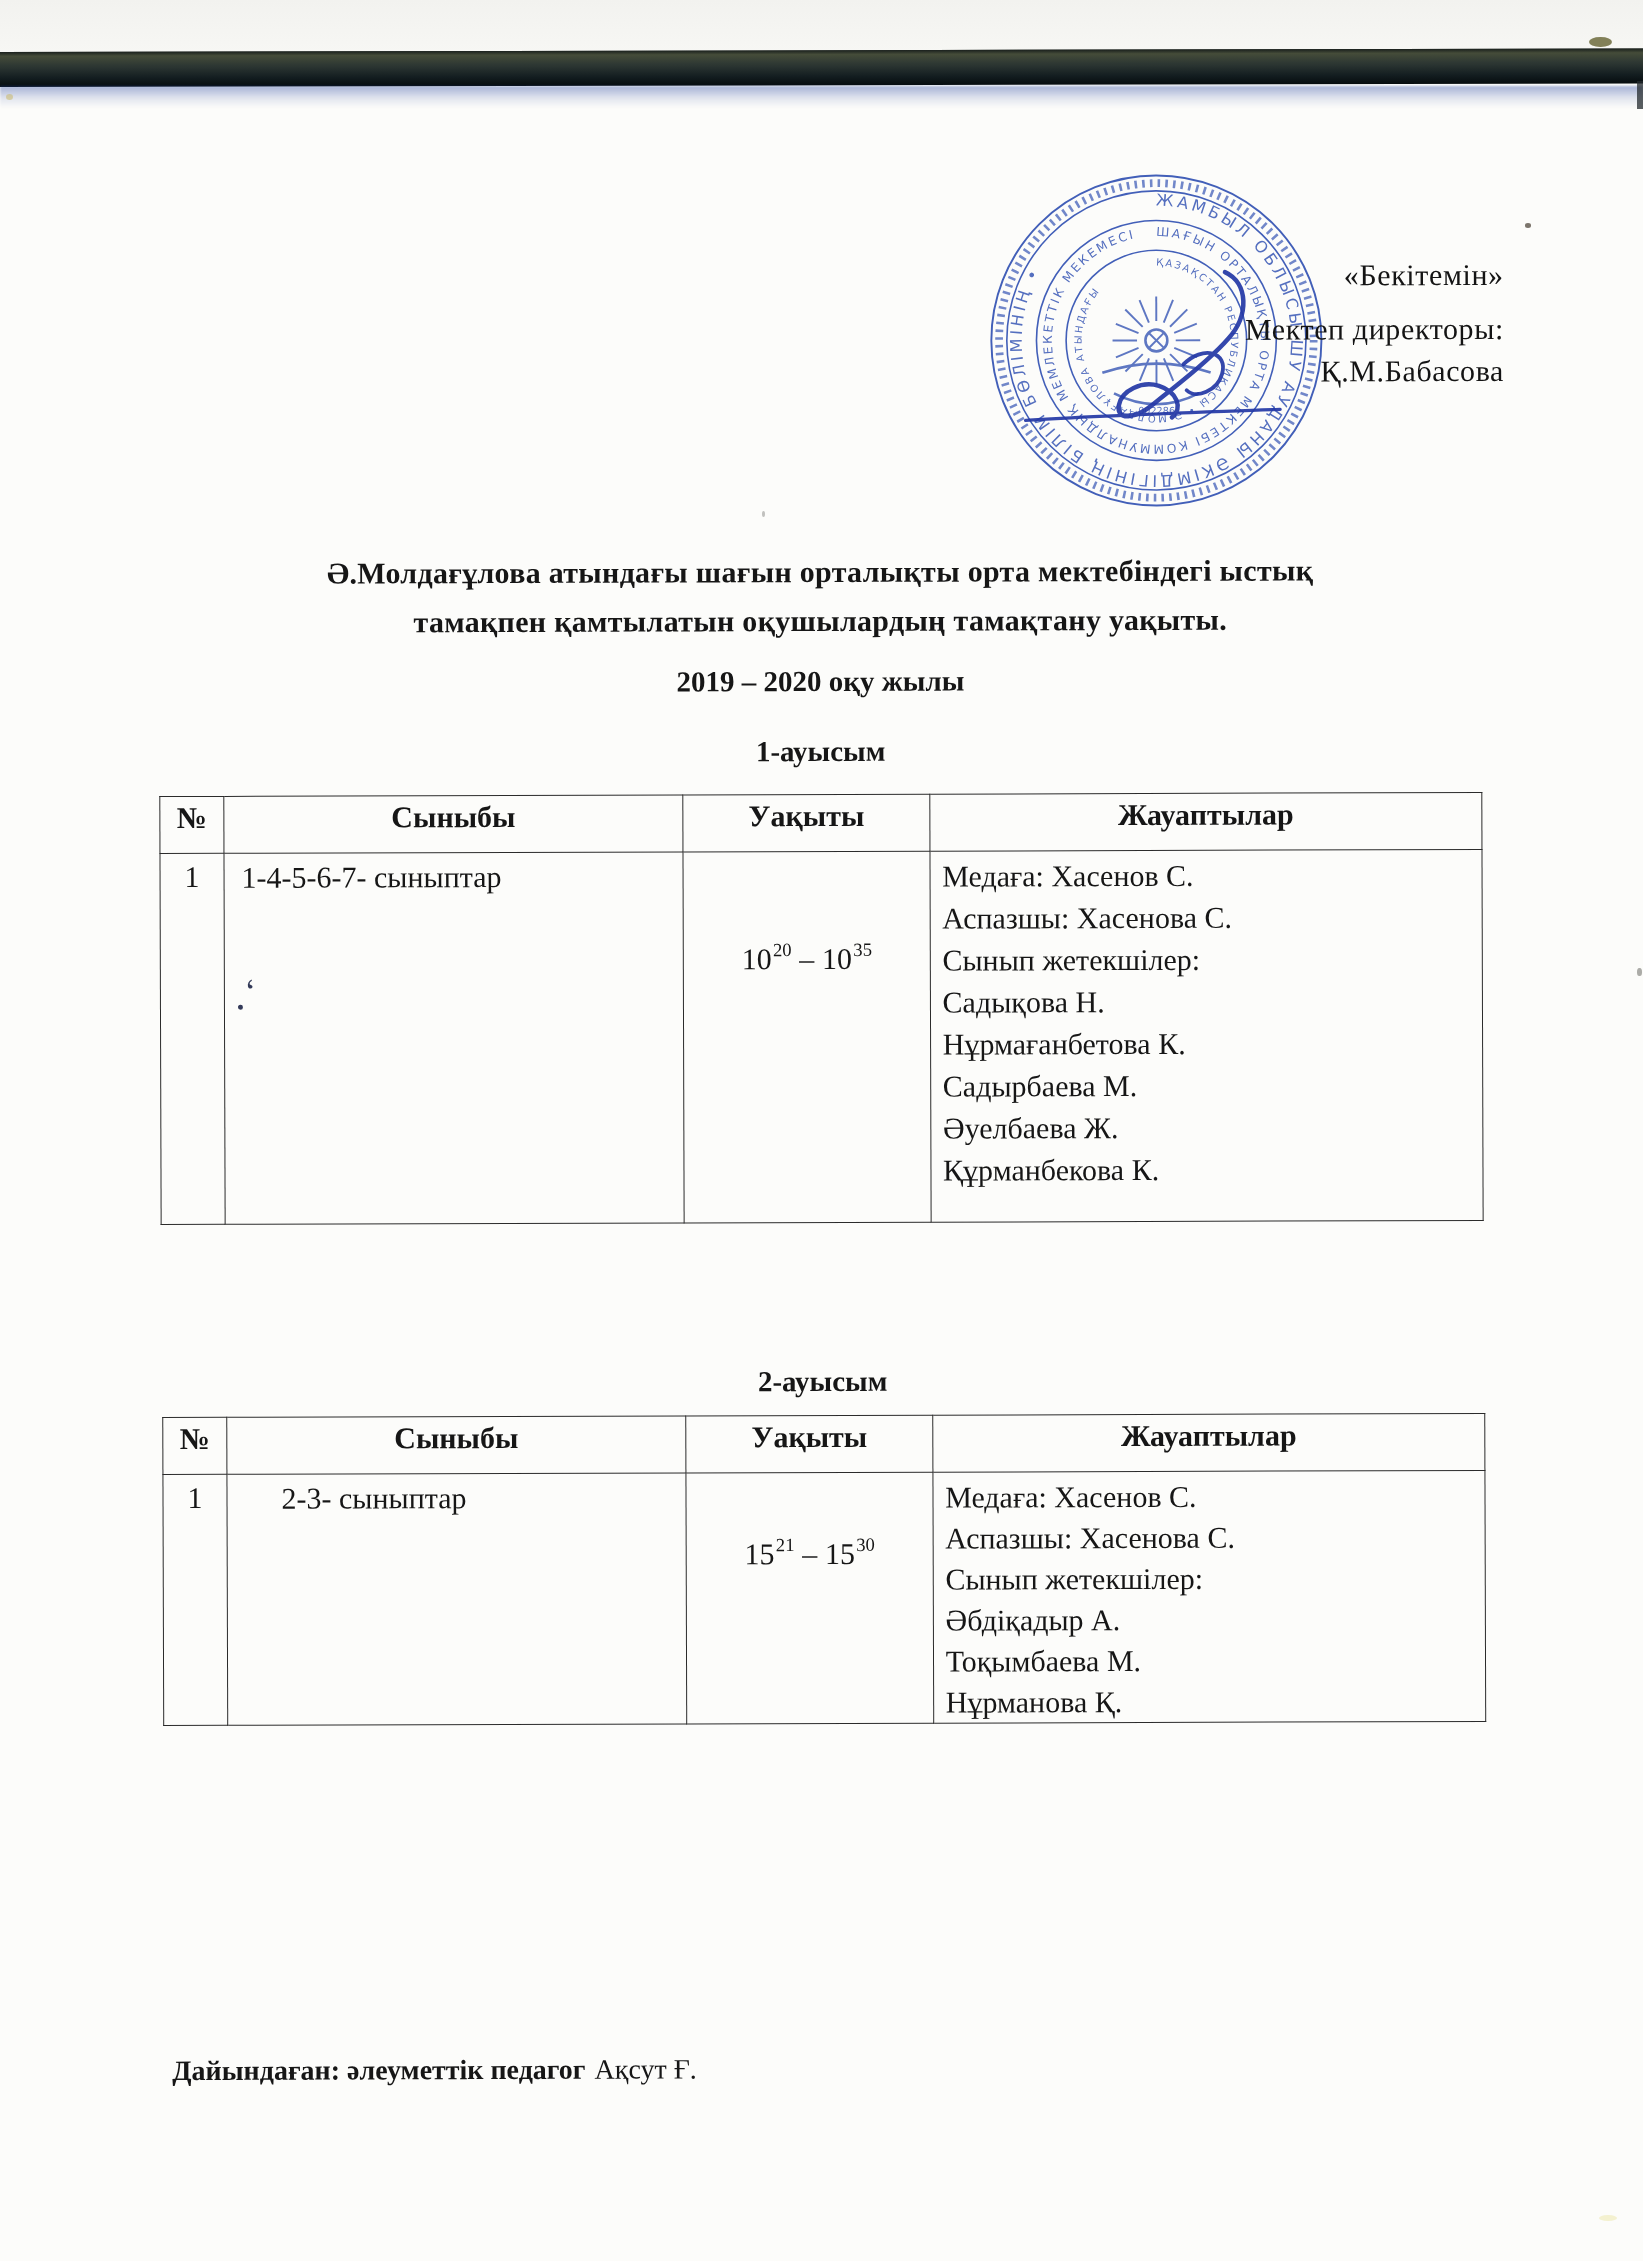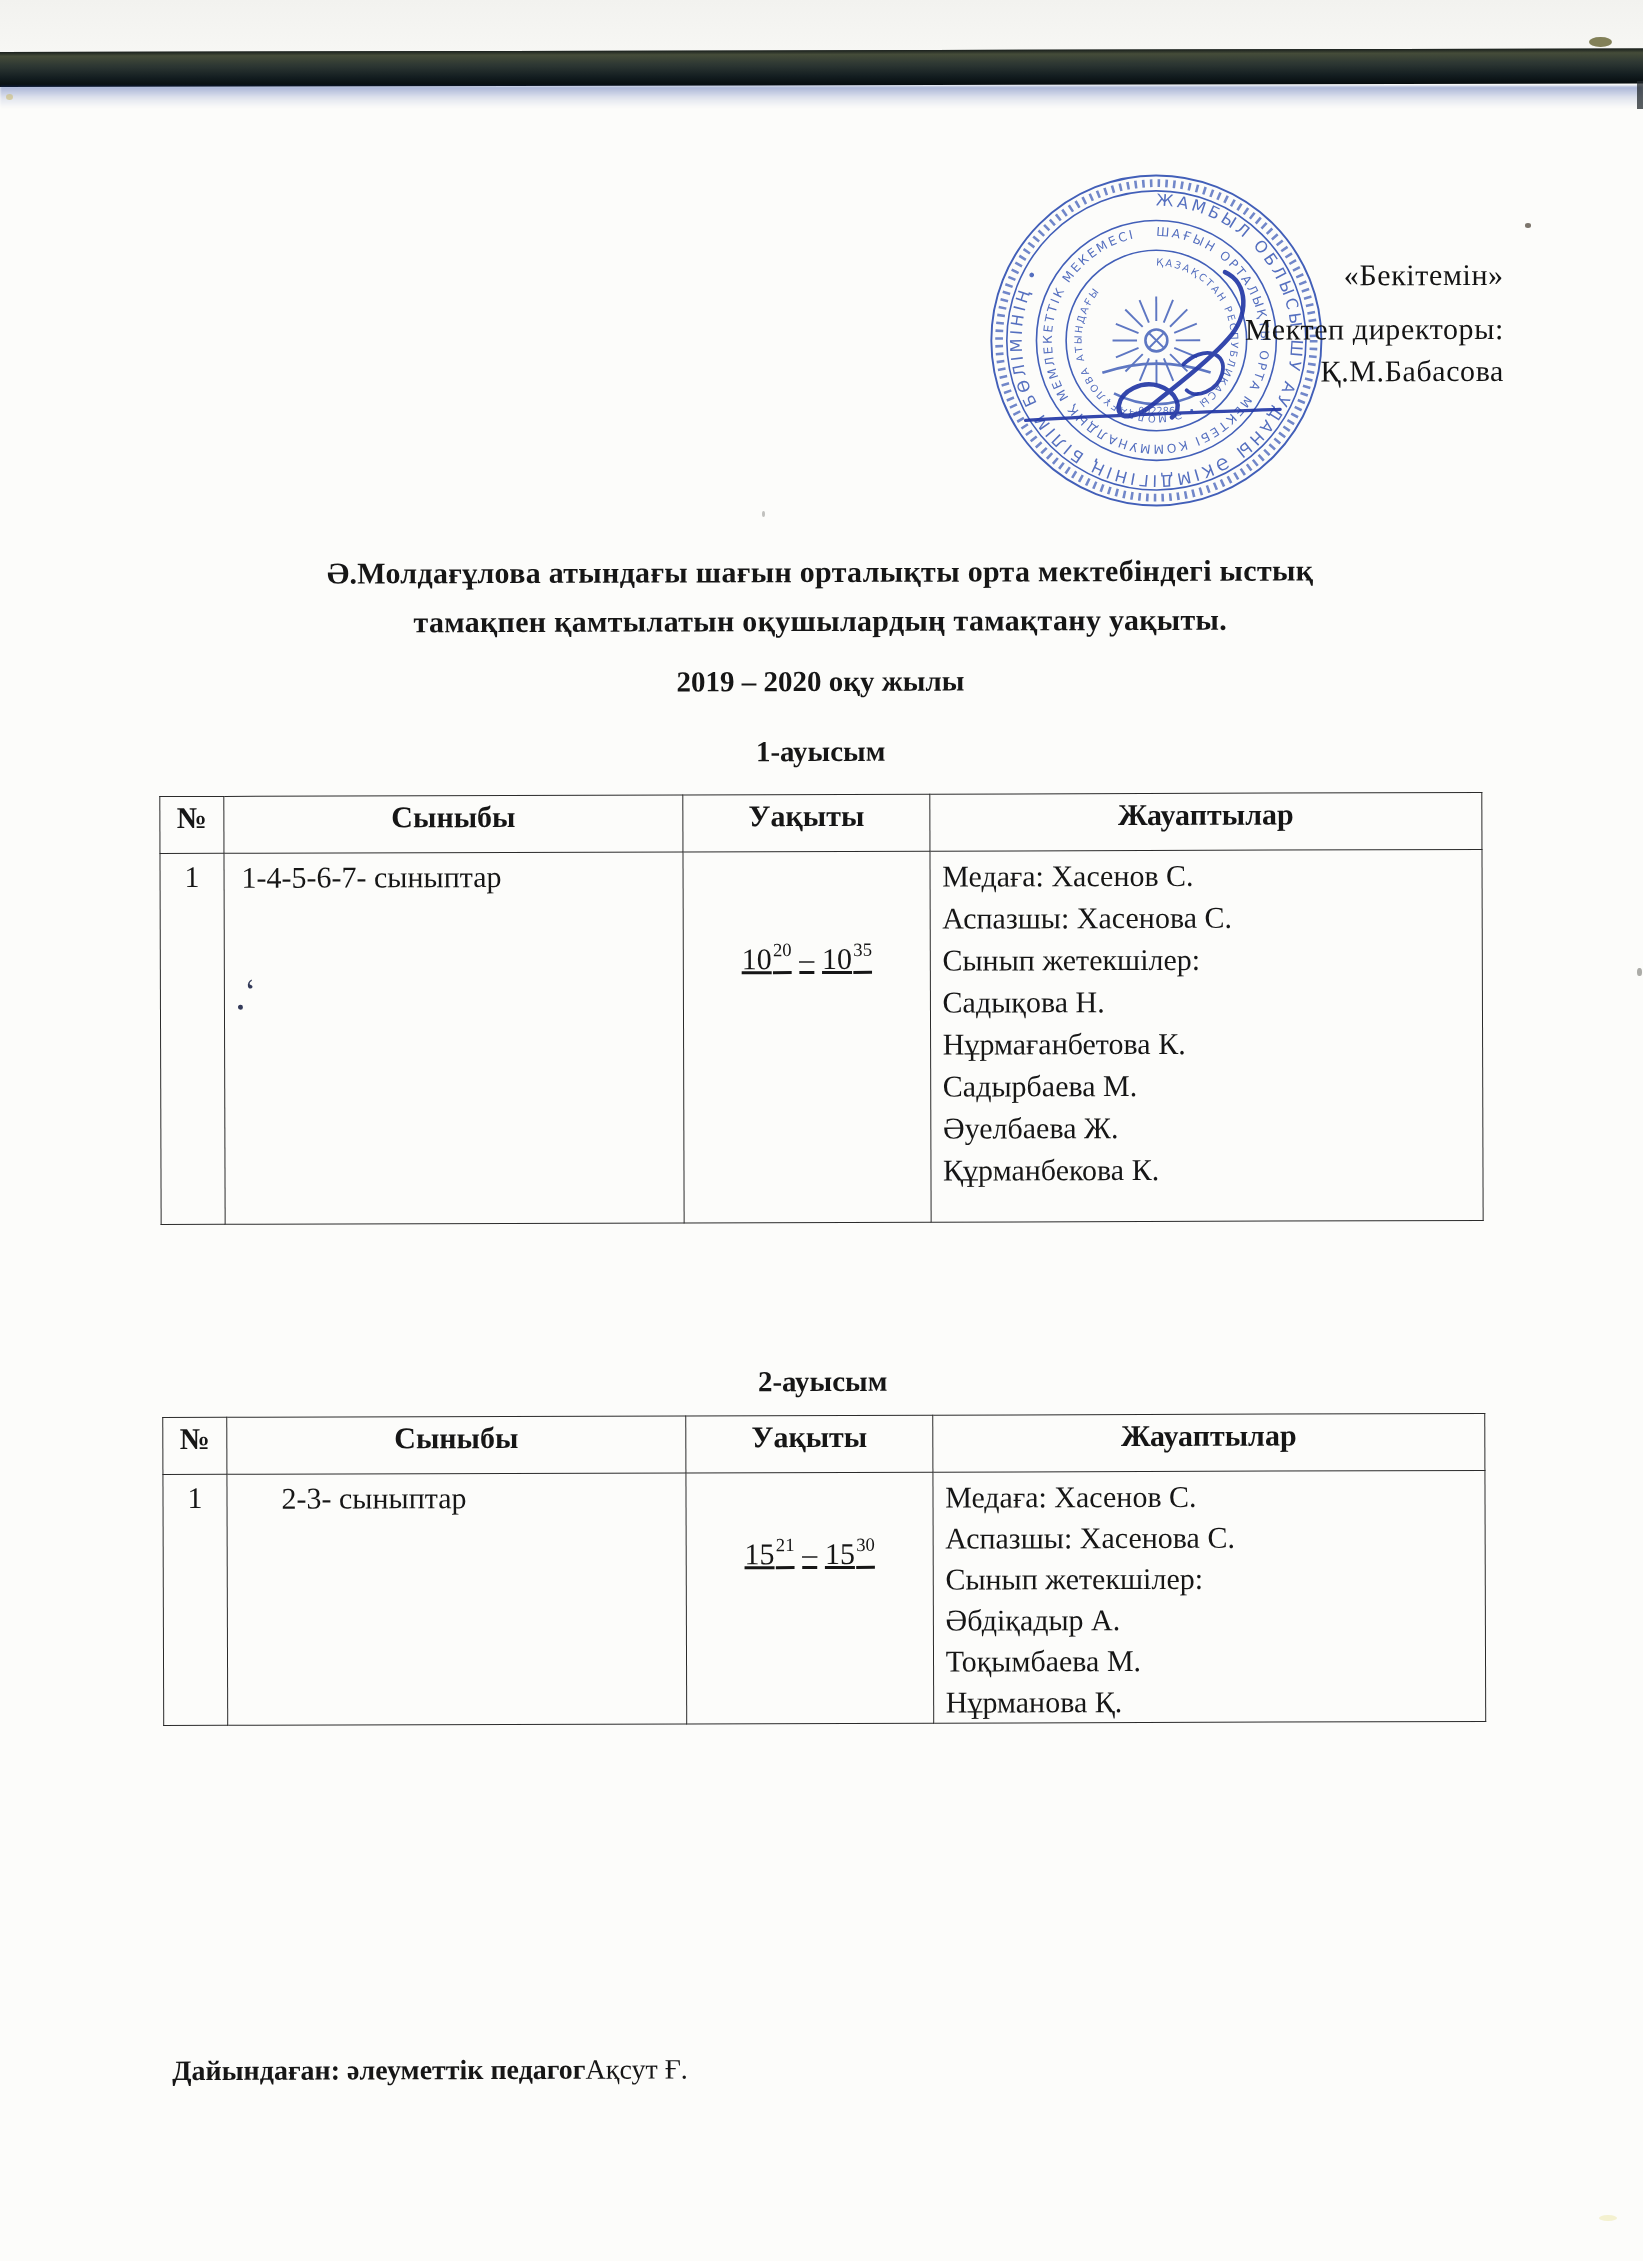--- a/index.html
+++ b/index.html
@@ -61,32 +61,32 @@
   table.sched th,table.sched td{border:1.9px solid #2b2b2b;vertical-align:top;overflow:visible;}
   table.sched th{font-size:30px;font-weight:bold;text-align:center;height:50px;
     padding:3.9px 2.6px 2.6px 2.6px;}
   table.sched td{font-size:30px;}
   .tbl1 tbody tr{height:371px;}
   .tbl2 tbody tr{height:250px;}
   td.c-no{text-align:center;padding-top:5.2px;font-size:28px;}
   td.c-classes{padding:6.4px 7.7px 0 17px;}
   .tbl2 td.c-classes{padding-left:54px;}
   td.c-time{text-align:center;}
-  .time-wrap{display:inline-block;white-space:nowrap;text-decoration:underline;}
+  .time-wrap{display:inline-block;white-space:nowrap;}
   .tbl1 .time-wrap{margin-top:88px;}
   .tbl2 .time-wrap{margin-top:62px;}
   .time-wrap sup{font-size:18.7px;position:relative;top:-2.6px;margin-left:1.3px;}
   .time-dash{margin:0 7.7px;}
   td.c-resp{padding:3.9px 6.4px 0 11.6px;}
   .resp-line{line-height:42px;white-space:nowrap;}
   .tbl2 .resp-line{line-height:41px;}
   
   .footer-line{position:absolute;left:169px;top:2053px;font-size:28px;}
   .footer-line .flabel{font-weight:bold;}
-  .footer-line .fname{font-weight:normal;}
+  .footer-line .fname{font-weight:normal;margin-left:9px;}
 </style>
 </head>
 <body>
 
 <div class="page">
 
   <div class="scan-top"></div>
   <div class="scan-band"></div>
   <div class="band-glow"></div>
   <div class="edge-right"></div>

